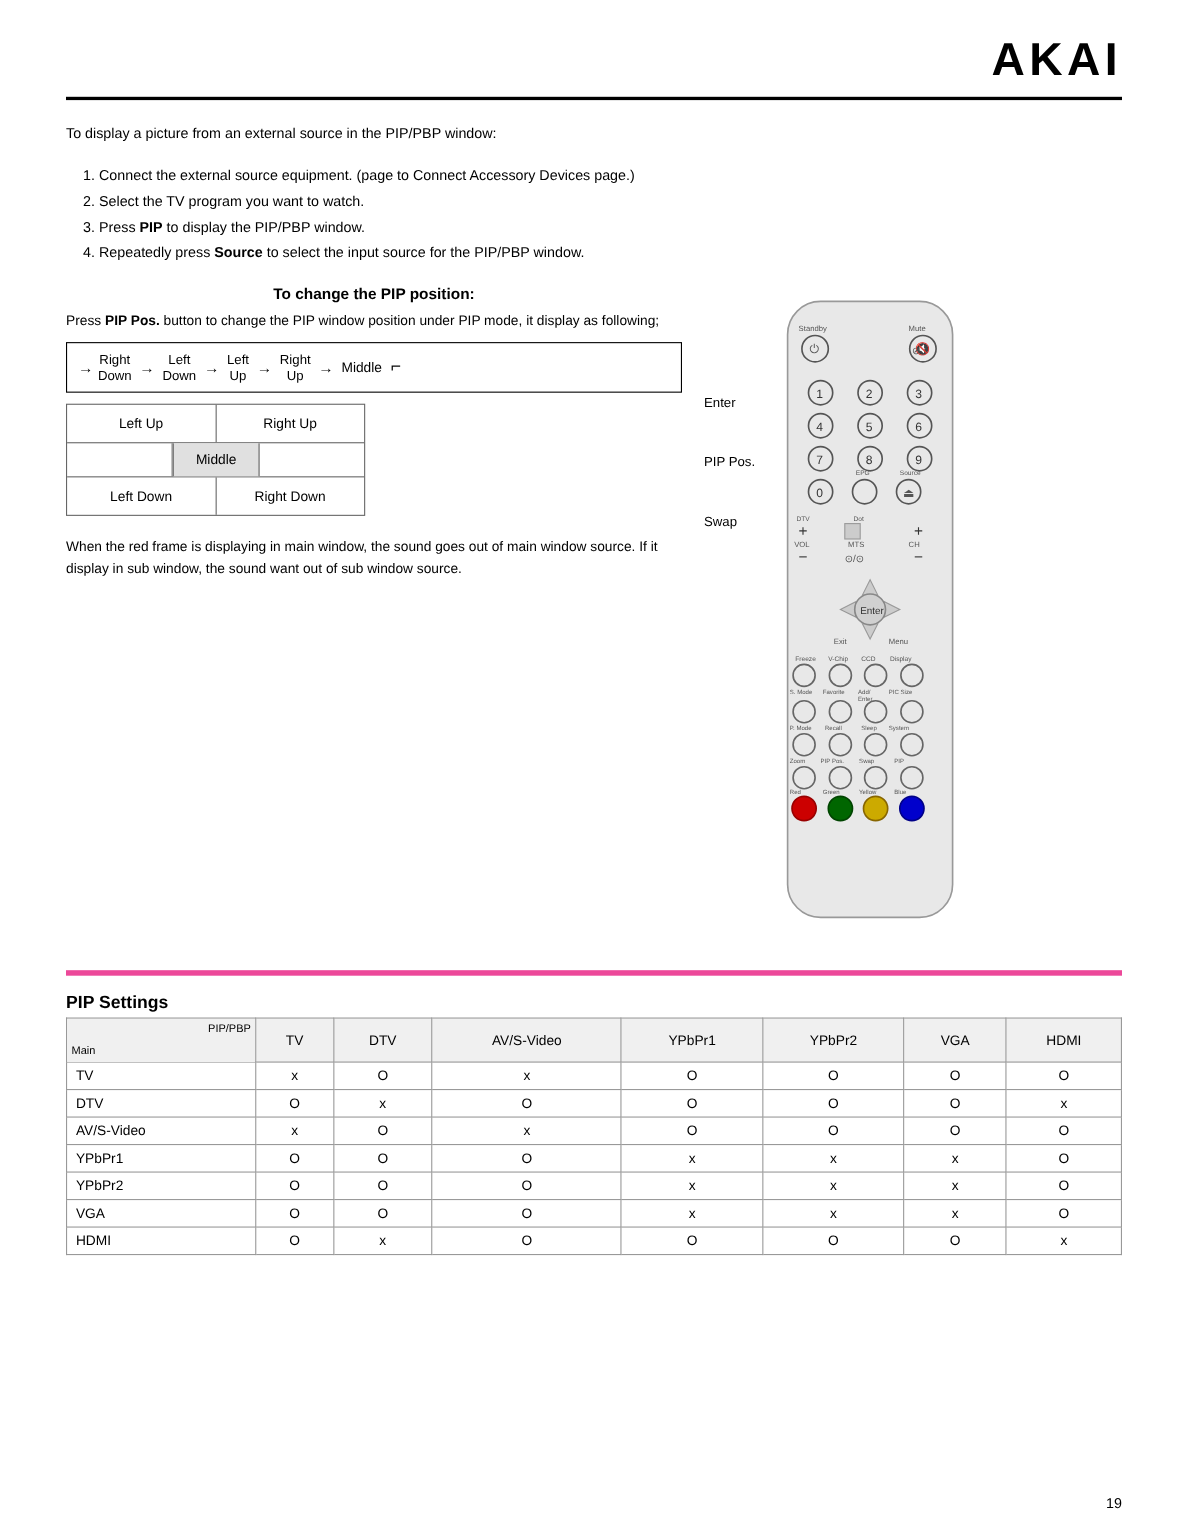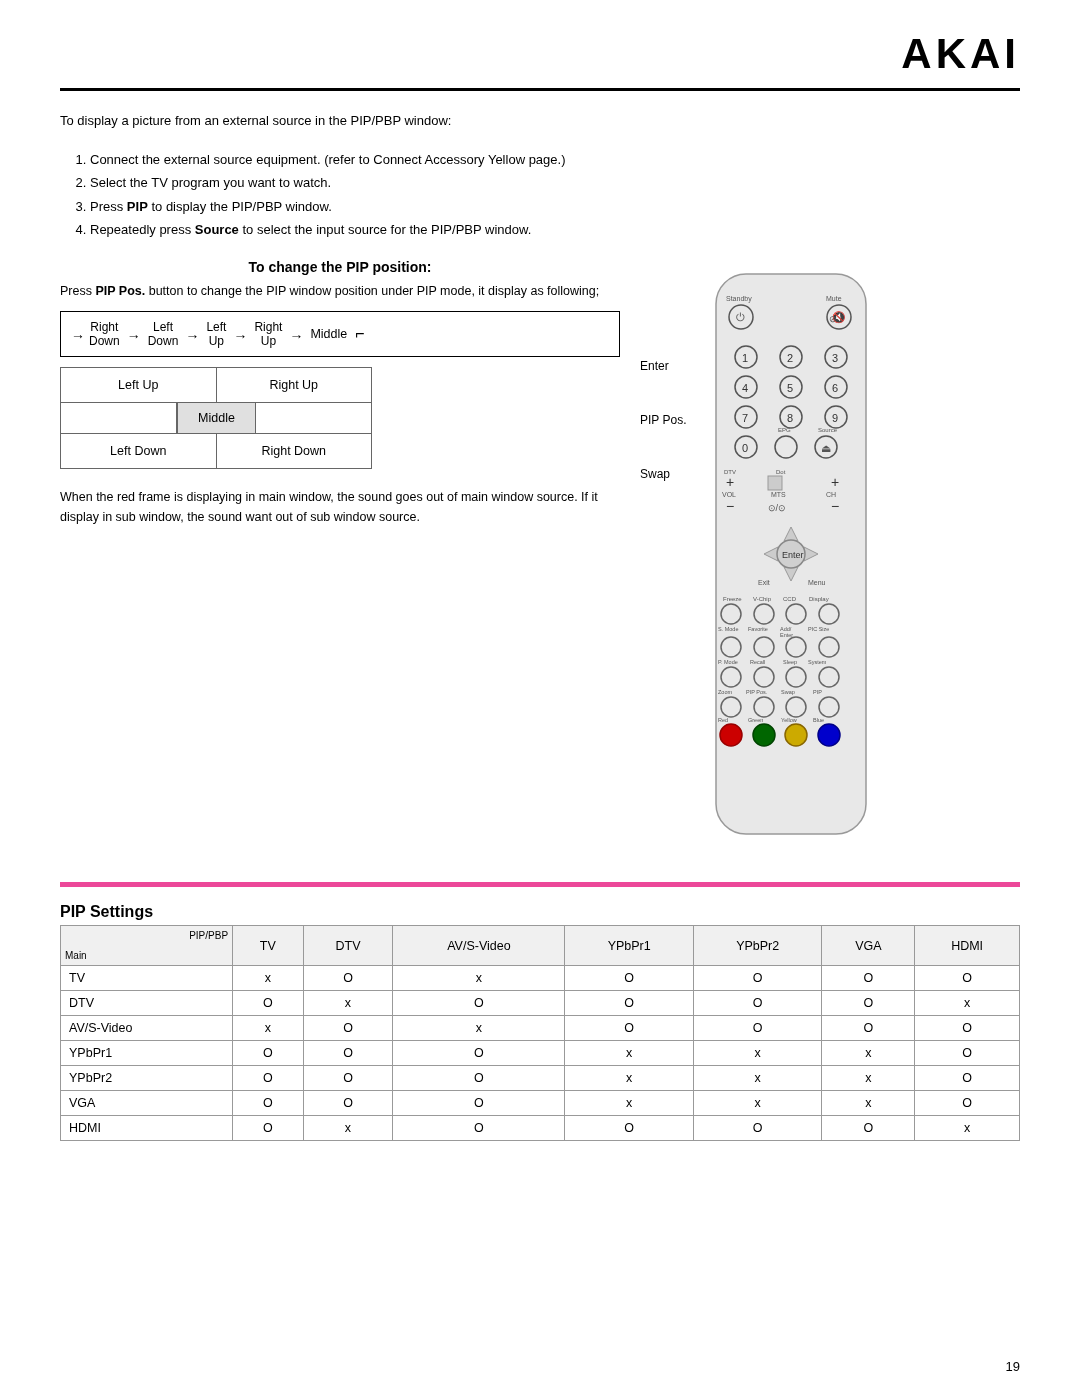--- a/index.html
+++ b/index.html
@@ -101,21 +101,21 @@
     .flow-word-stack {
       display: flex;
       flex-direction: column;
       align-items: center;
       font-size: 12px;
     }
 
     
     .pip-grid {
       border: 1px solid #666;
-      width: 312px;
+      width: 272px;
       margin-bottom: 18px;
     }
     .pip-grid-row {
       display: flex;
       border-bottom: 1px solid #666;
     }
     .pip-grid-row:last-child {
       border-bottom: none;
     }
     .pip-cell {
@@ -233,21 +233,21 @@
 <body>
 
 <div class="page-container">
 
   <div class="header">
     <span class="akai-logo">AKAI</span>
   </div>
 
   <div class="intro-text">To display a picture from an external source in the PIP/PBP window:</div>
   <ol class="intro-list">
-    <li>Connect the external source equipment. (refer to Connect Accessory Yellow page.)</li>
+    <li>Connect the external source equipment. (page to Connect Accessory Devices page.)</li>
     <li>Select the TV program you want to watch.</li>
     <li><span>Press <strong>PIP</strong> to display the PIP/PBP window.</span></li>
     <li><span>Repeatedly press <strong>Source</strong> to select the input source for the PIP/PBP window.</span></li>
   </ol>
 
   <div class="main-content">
 
     <div class="left-col">
 
       <div class="section">

